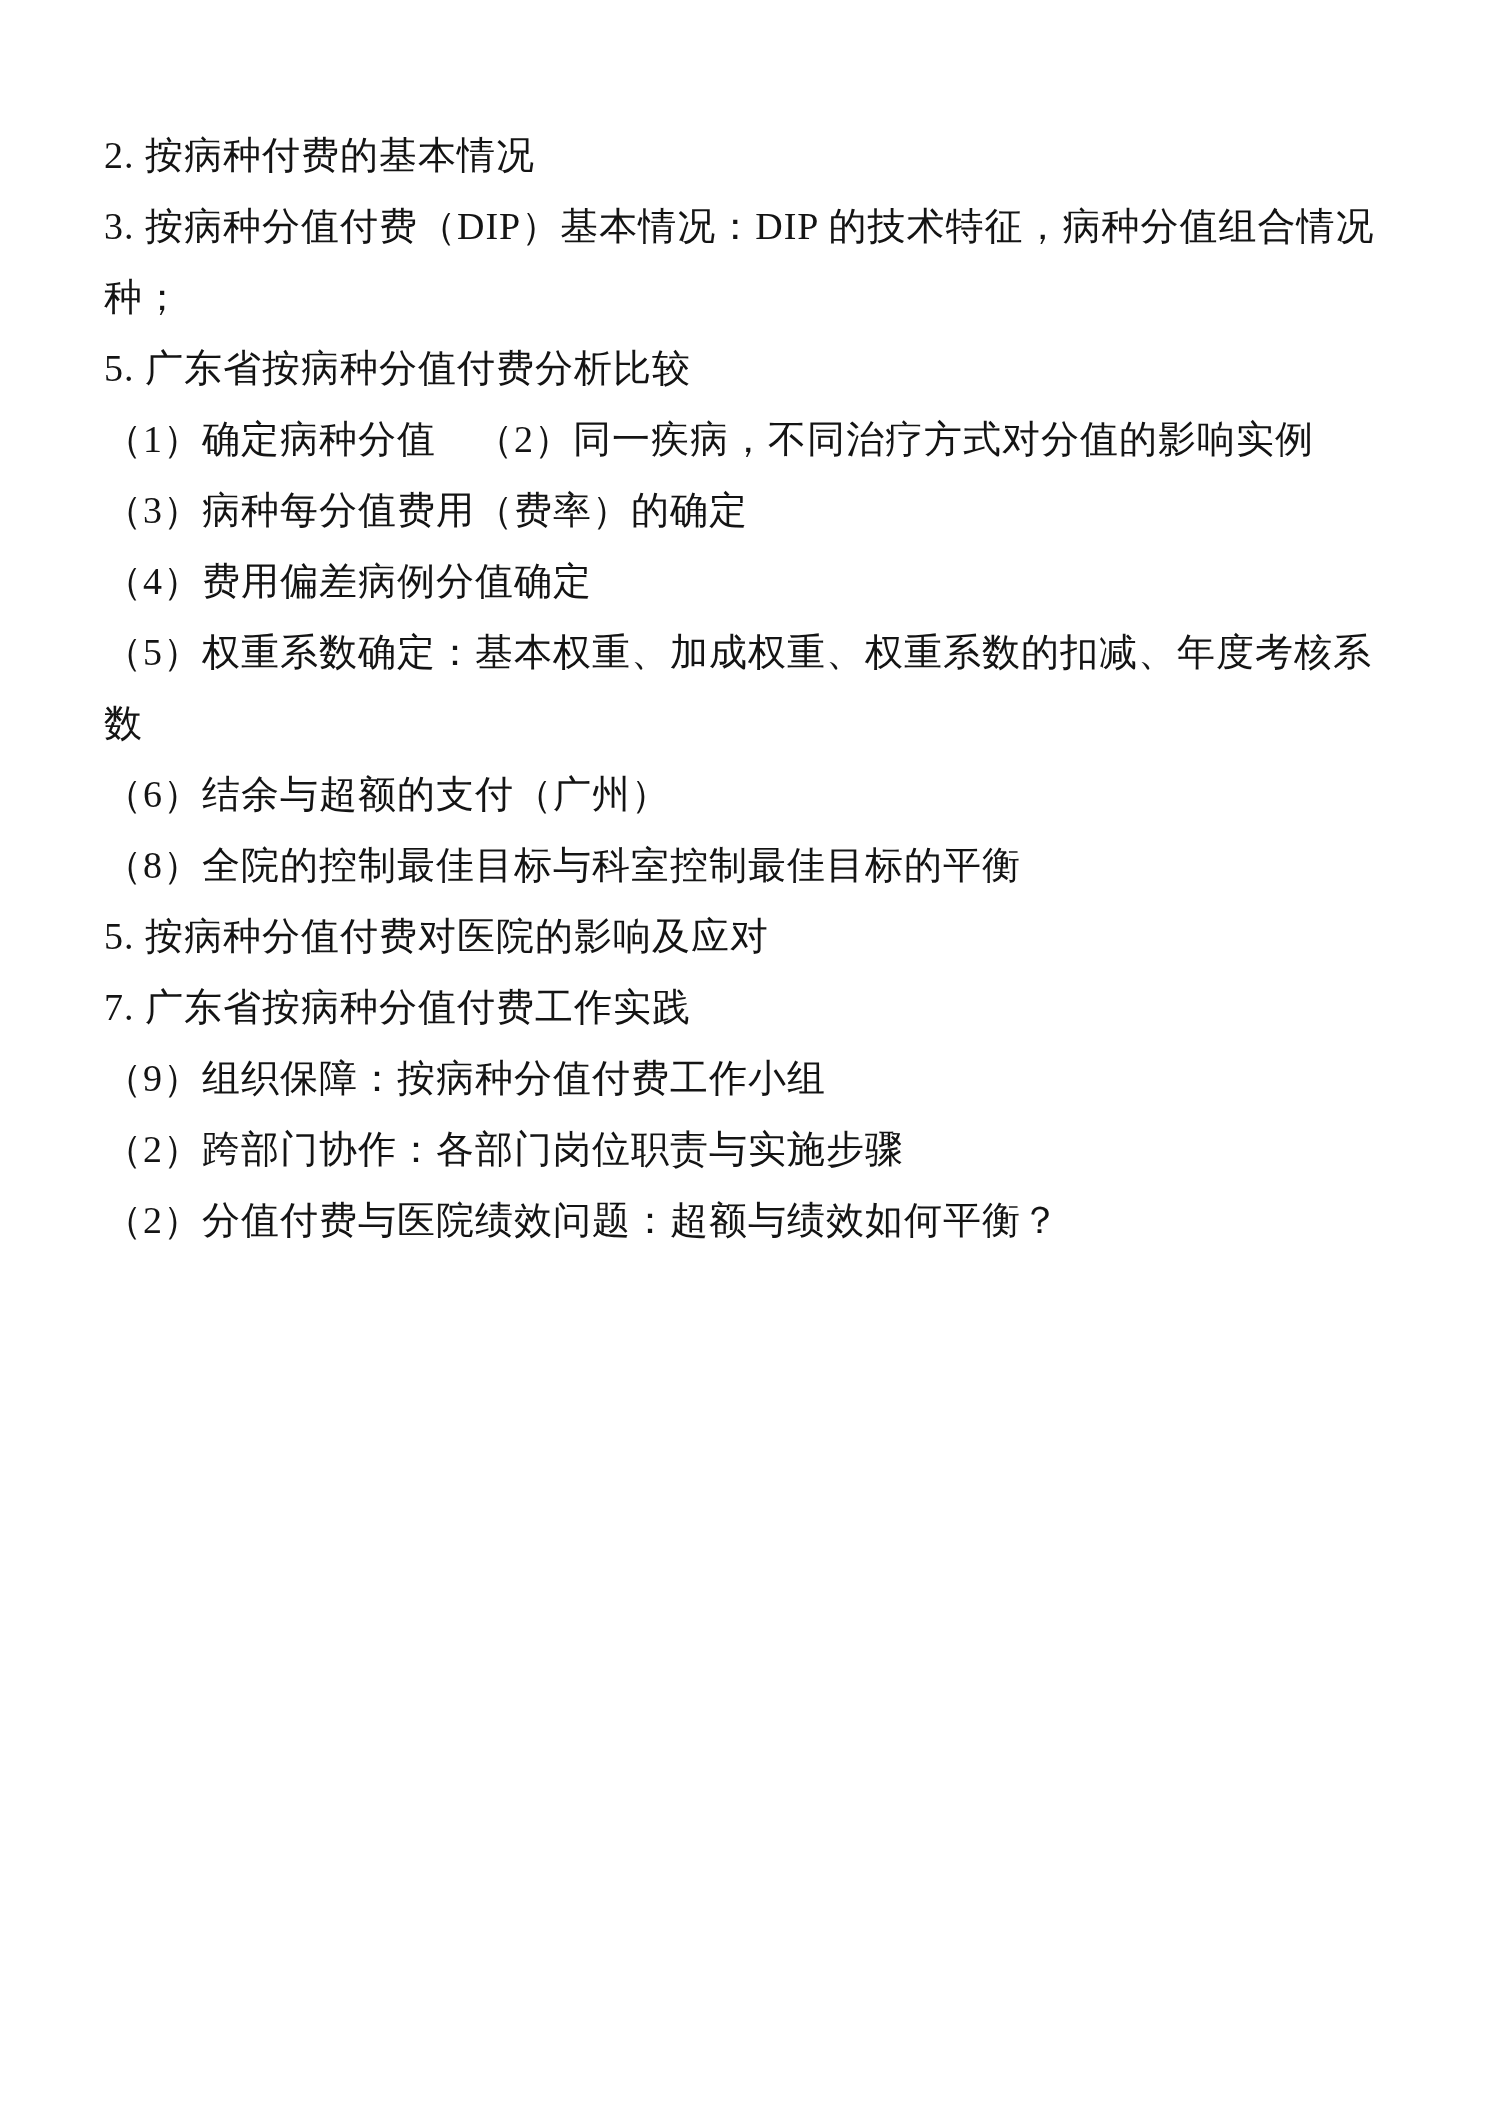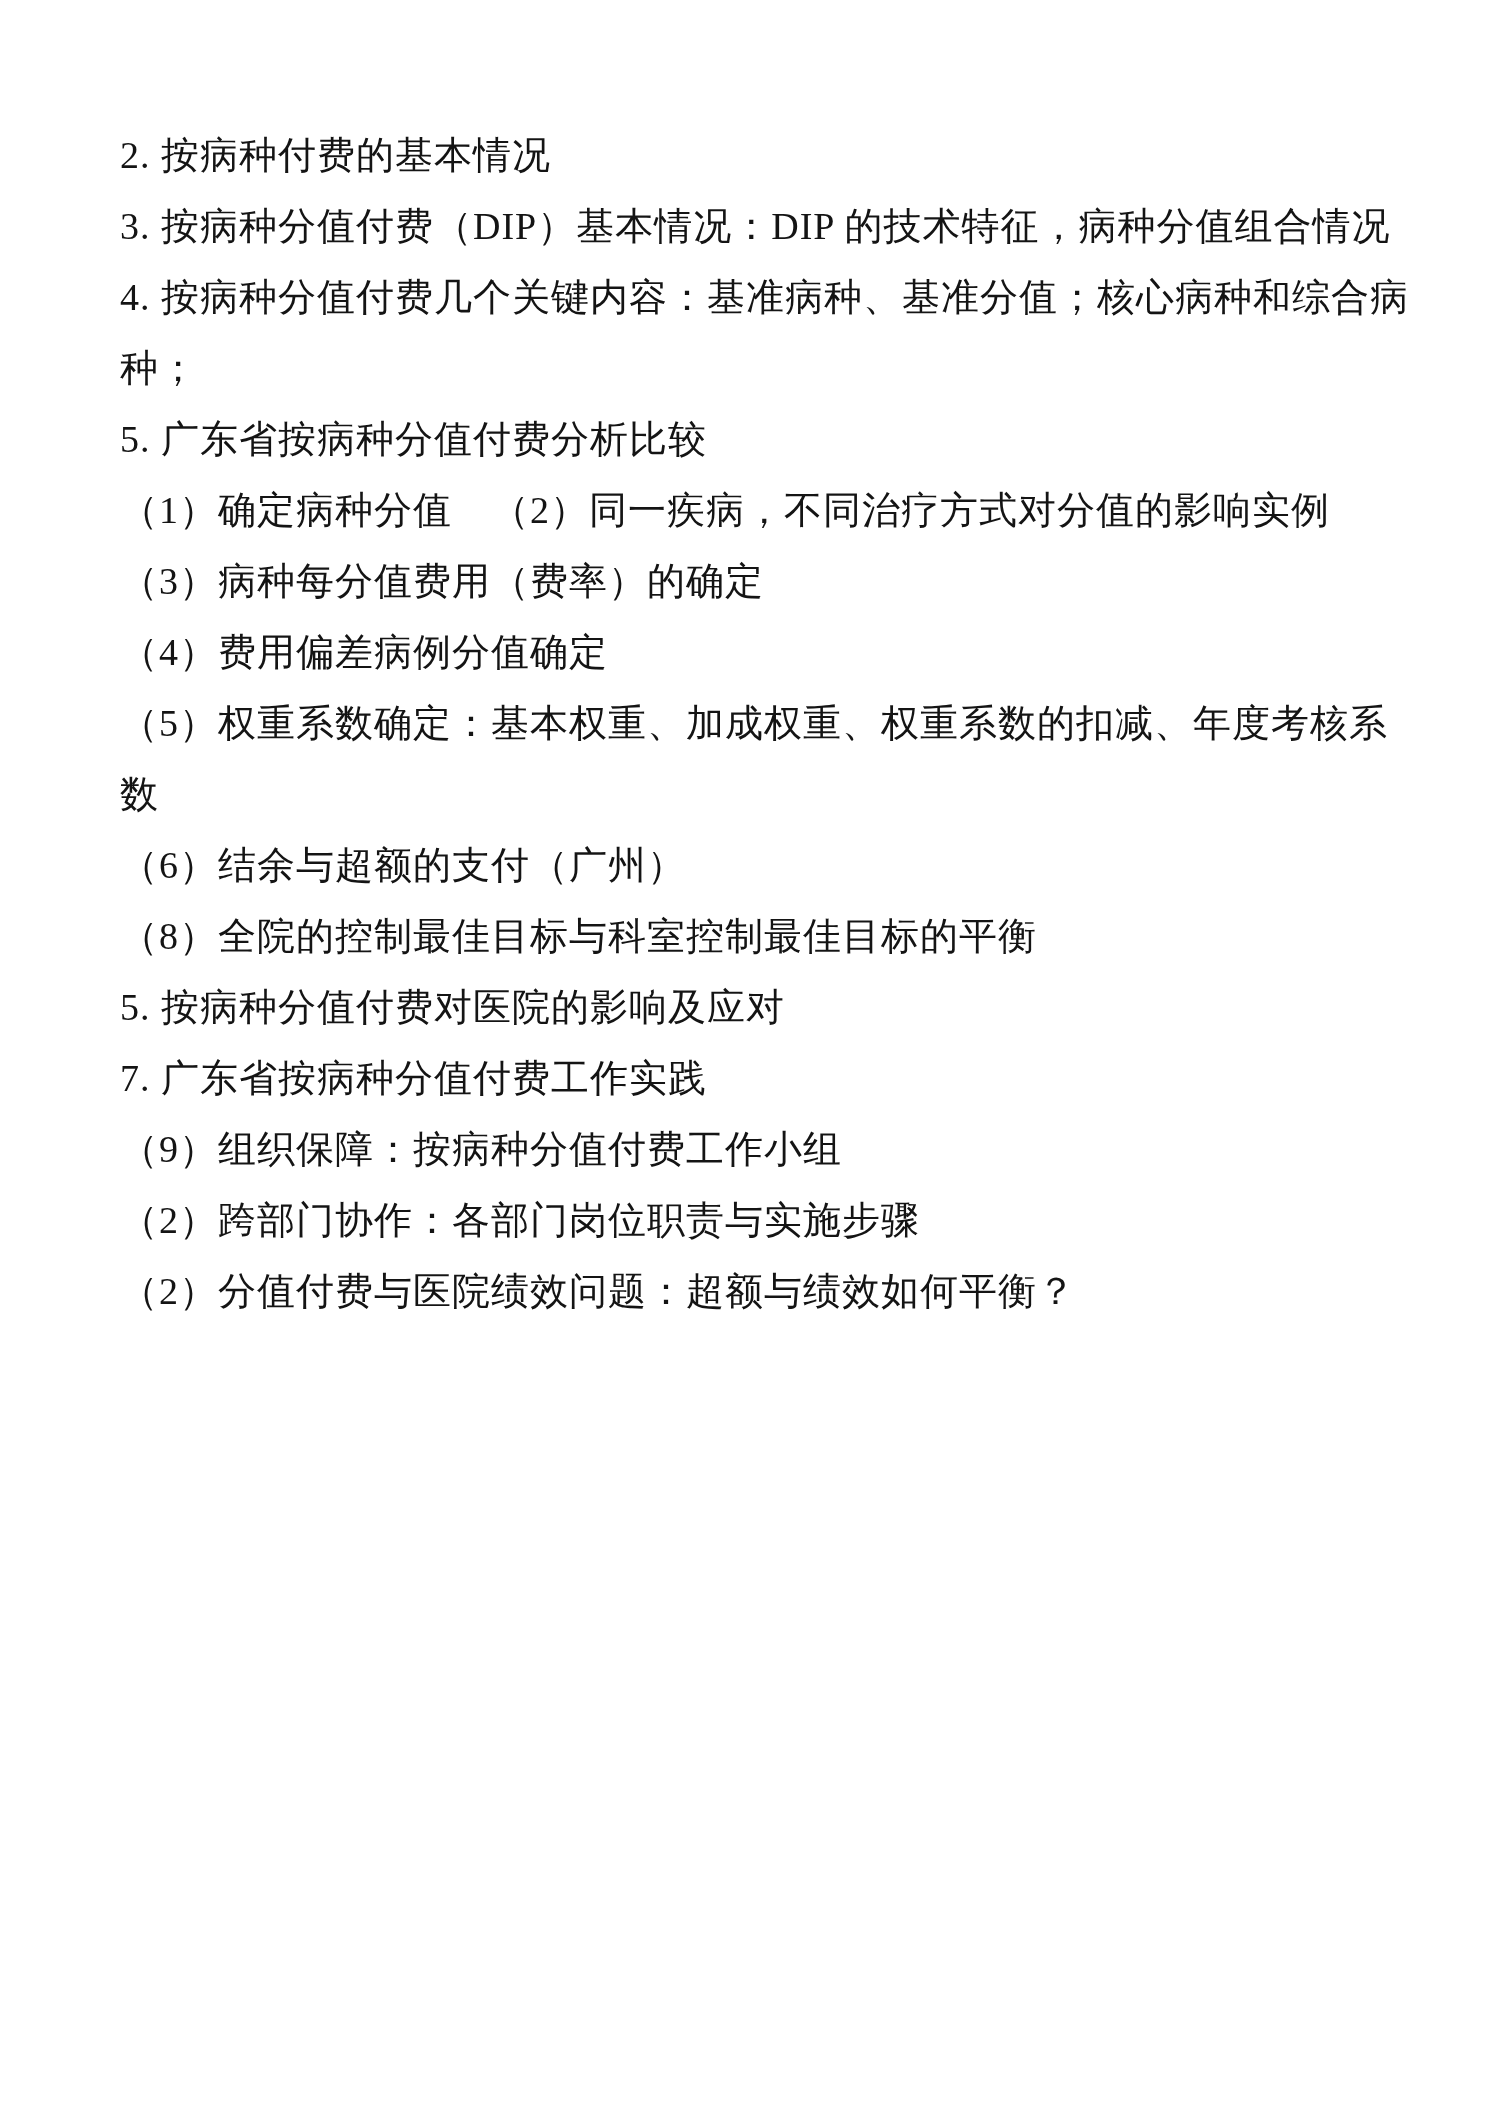--- a/index.html
+++ b/index.html
@@ -19,30 +19,28 @@
     font-family: "Liberation Serif", "DejaVu Serif", serif;
   }
   .text-line {
     height: 71px;
     line-height: 71px;
     font-size: 38px;
     letter-spacing: 1px;
     color: #141414;
     white-space: pre;
     font-weight: 400;
-    margin-left: 16px;
   }
 </style>
 </head>
 <body>
 
 <div class="page">
   <div class="text-line">2. 按病种付费的基本情况</div>
   <div class="text-line">3. 按病种分值付费（DIP）基本情况：DIP 的技术特征，病种分值组合情况</div>
-  <div class="text-line">4. 按病种分值付费几个关键内容：基准病种、基准分值；核心病种和综合病</div>
   <div class="text-line">种；</div>
   <div class="text-line">5. 广东省按病种分值付费分析比较</div>
   <div class="text-line">（1）确定病种分值　（2）同一疾病，不同治疗方式对分值的影响实例</div>
   <div class="text-line">（3）病种每分值费用（费率）的确定</div>
   <div class="text-line">（4）费用偏差病例分值确定</div>
   <div class="text-line">（5）权重系数确定：基本权重、加成权重、权重系数的扣减、年度考核系</div>
   <div class="text-line">数</div>
   <div class="text-line">（6）结余与超额的支付（广州）</div>
   <div class="text-line">（8）全院的控制最佳目标与科室控制最佳目标的平衡</div>
   <div class="text-line">5. 按病种分值付费对医院的影响及应对</div>

